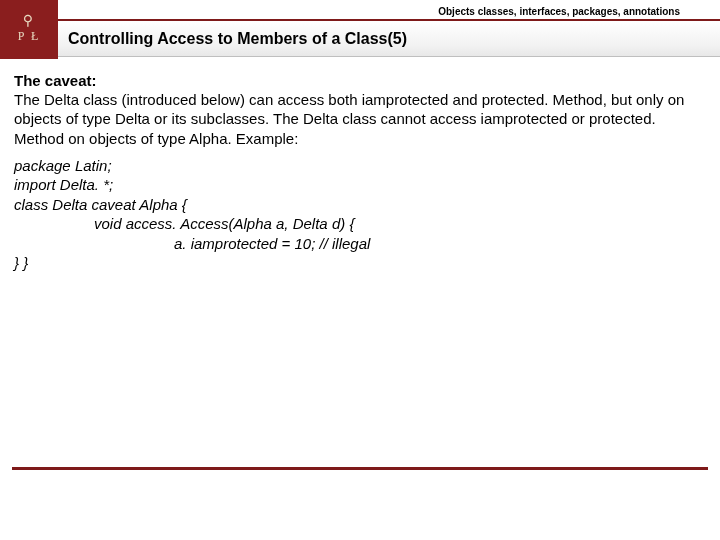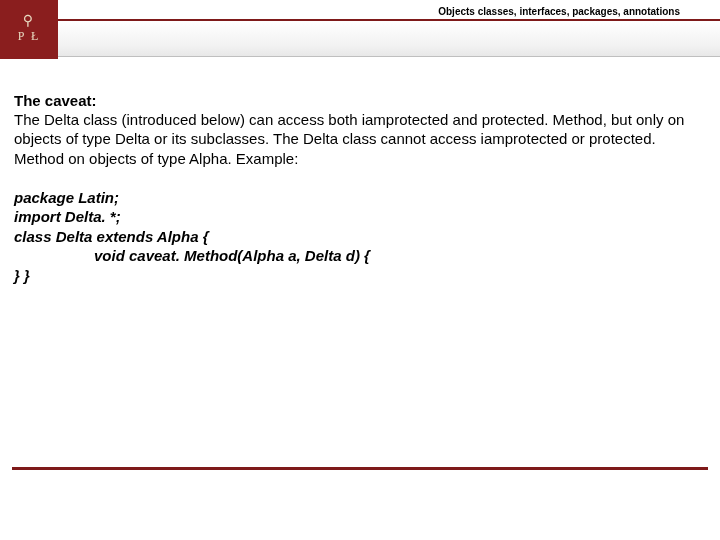--- a/index.html
+++ b/index.html
@@ -56,35 +56,35 @@
   .slide-title {
     flex: 1;
     display: flex;
     align-items: center;
     padding-left: 10px;
     font-size: 16px;
     font-weight: bold;
     color: #000;
   }
   .content {
-    padding: 34px 14px 0 14px;
+    padding: 14px 14px 0 14px;
     font-size: 15px;
     line-height: 1.28;
   }
   .caveat-heading {
     font-weight: bold;
   }
   .caveat-body {
     font-weight: normal;
     margin-top: 23px;
   }
   .code-block {
-    margin-top: 20px;
+    margin-top: 8px;
     font-style: italic;
-    font-weight: bold;
+    font-weight: normal;
     font-size: 15px;
     line-height: 1.3;
   }
   .indent1 { padding-left: 80px; }
   .indent2 { padding-left: 160px; }
   .footer-rule {
     position: absolute;
     left: 12px;
     right: 12px;
     bottom: 70px;
@@ -96,31 +96,33 @@
 
 <div class="header-area">
   <div class="topic-label">Objects classes, interfaces, packages, annotations</div>
   <div class="title-bar">
     <div class="logo-block">
       <div class="logo-inner">
         <span class="logo-top">⚲</span>
         <span>P   Ł</span>
       </div>
     </div>
+    <div class="slide-title">Controlling Access to Members of a Class(5)</div>
   </div>
 </div>
 
 <div class="content">
   <div>
     <span class="caveat-heading">The caveat:</span><br>
     <span class="caveat-body">The Delta class (introduced below) can access both iamprotected and protected. Method, but only on objects of type Delta or its subclasses. The Delta class cannot access iamprotected or protected. Method on objects of type Alpha. Example:</span>
   </div>
 
   <div class="code-block">
     <div>package Latin;</div>
     <div>import Delta. *;</div>
-    <div>class Delta extends Alpha {</div>
-    <div class="indent1">void caveat. Method(Alpha a, Delta d) {</div>
+    <div>class Delta caveat Alpha {</div>
+    <div class="indent1">void access. Access(Alpha a, Delta d) {</div>
+    <div class="indent2">a. iamprotected = 10; // illegal</div>
     <div>} }</div>
   </div>
 </div>
 
 <div class="footer-rule"></div>
 
 </body></html>

